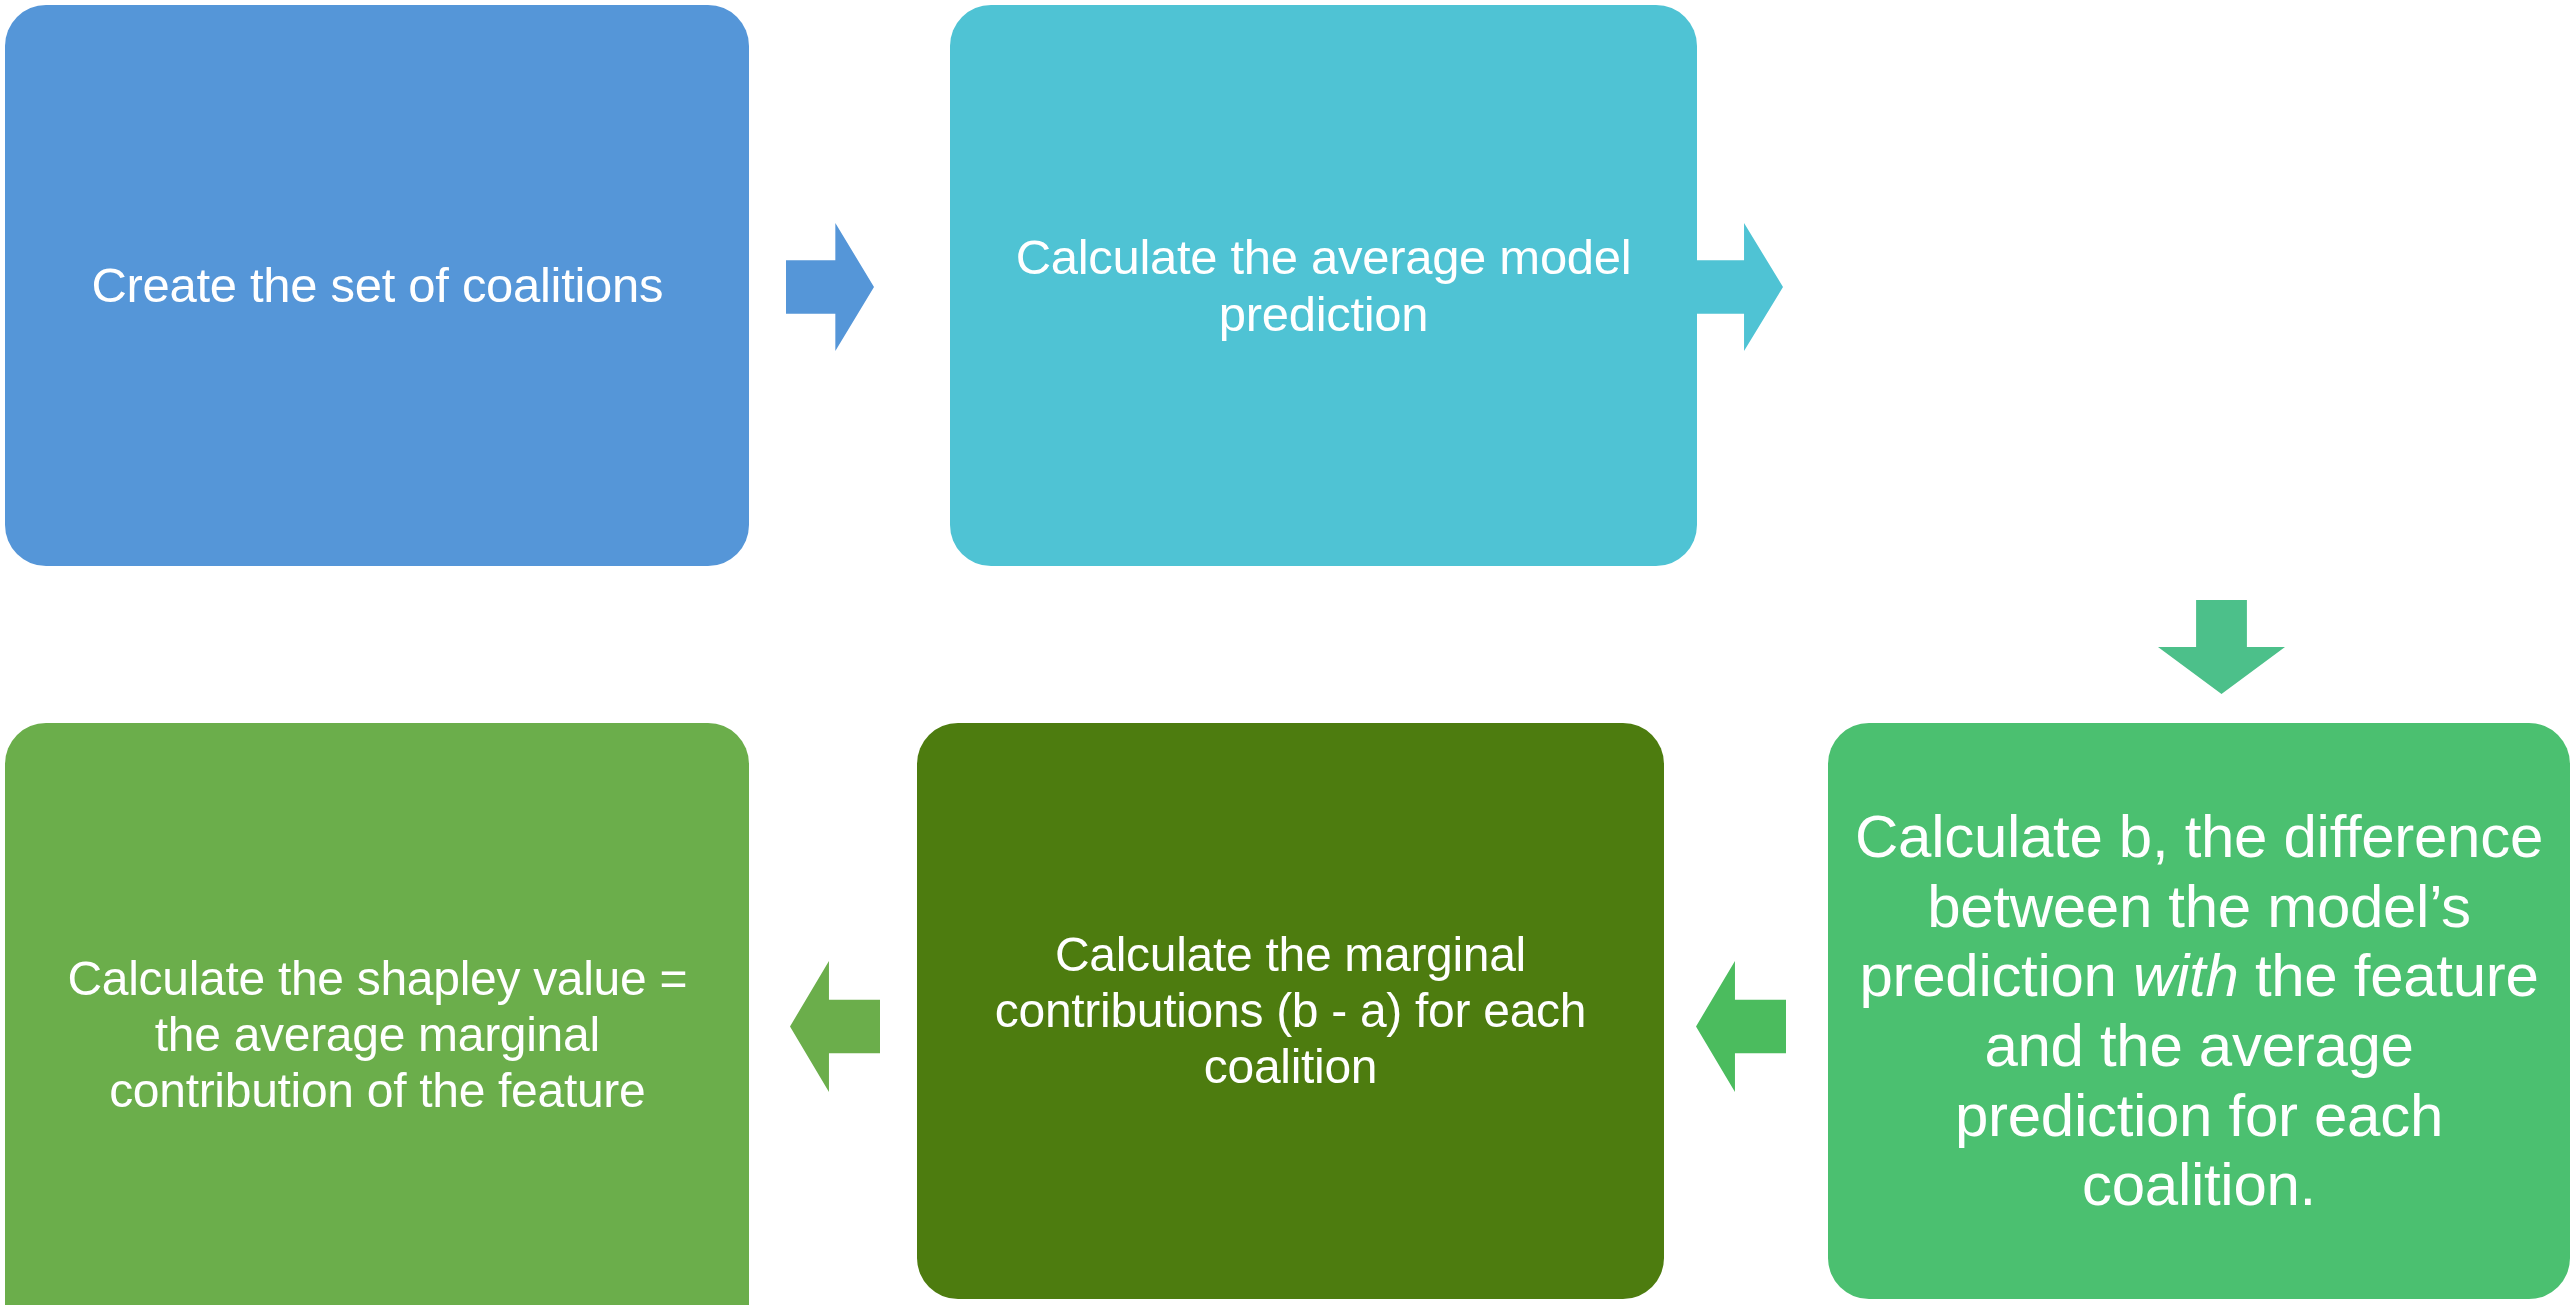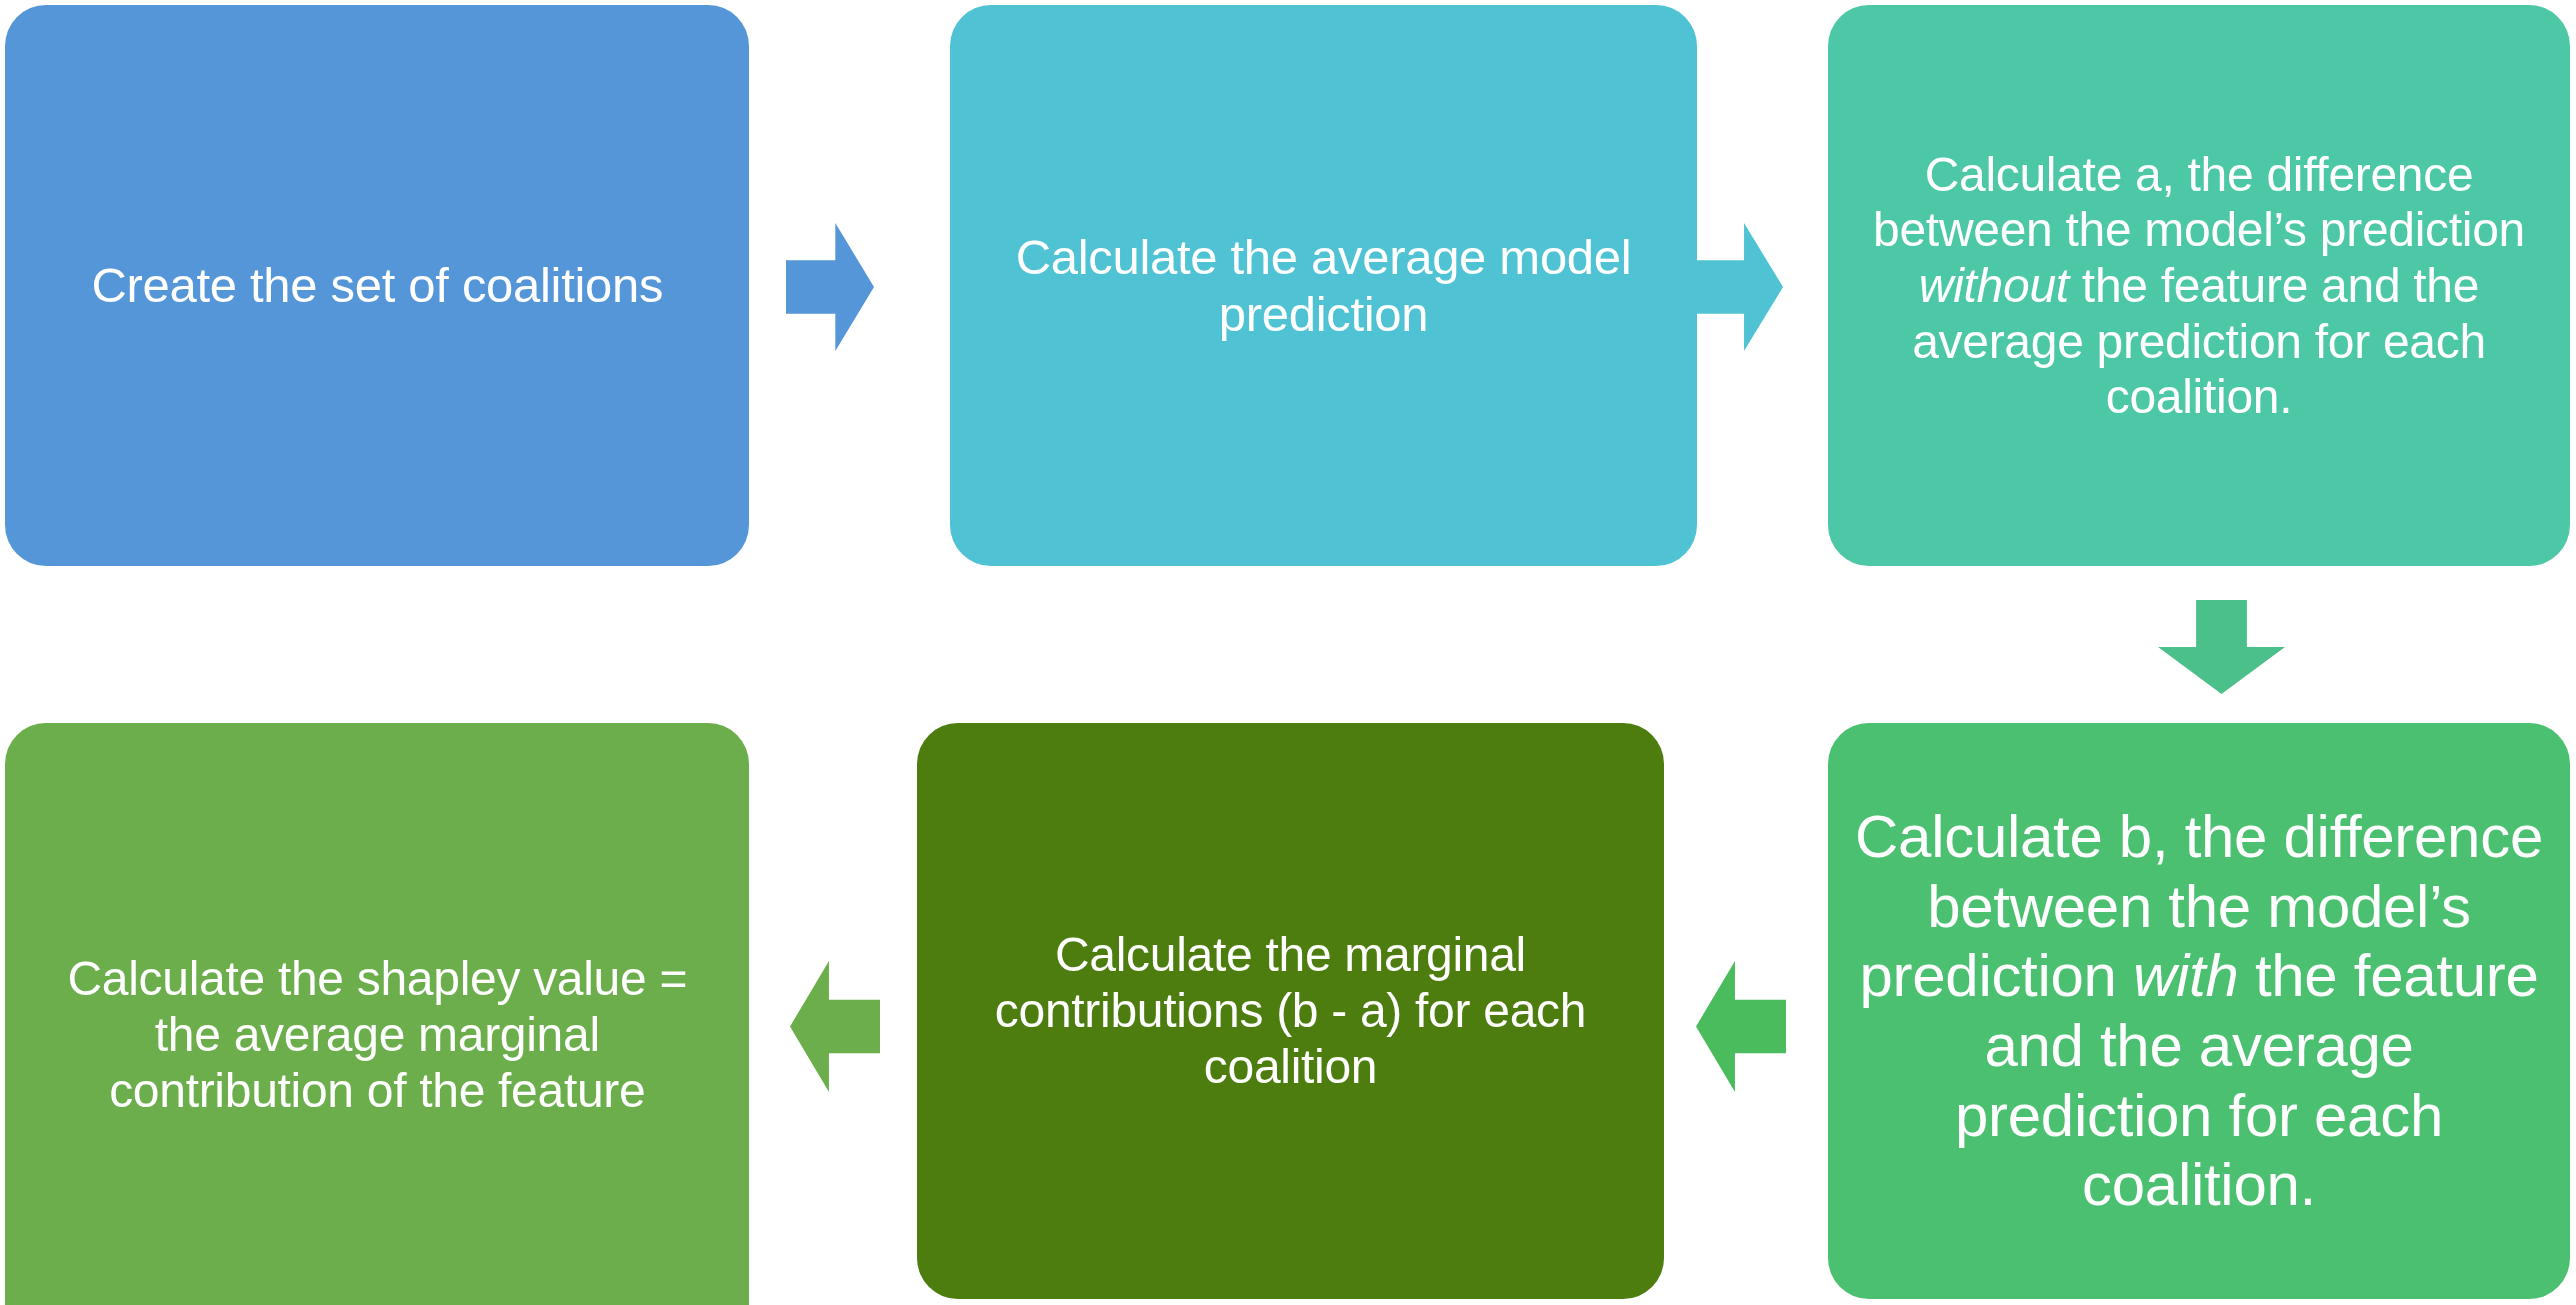--- a/index.html
+++ b/index.html
@@ -84,23 +84,20 @@
   <div class="node n-avgpred">
     <span class="txt">Calculate the average model prediction</span>
   </div>
 
   <div class="arrow a-teal">
     <svg viewBox="0 0 134 192" preserveAspectRatio="none" aria-hidden="true">
       <polygon points="0,56 76,56 76,0 134,96 76,192 76,136 0,136" fill="#4FC3D4"></polygon>
     </svg>
   </div>
 
-  <div class="node n-calc-a">
-    <span class="txt"><span>Calculate a,  the difference between the model’s prediction </span><em>without</em><span> the feature and the average prediction for each coalition.</span></span>
-  </div>
 
   <div class="arrow a-down">
     <svg viewBox="0 0 190 140" preserveAspectRatio="none" aria-hidden="true">
       <polygon points="57,0 133,0 133,70 190,70 95,140 0,70 57,70" fill="#4CC08A"></polygon>
     </svg>
   </div>
 
   <div class="node n-shapley">
     <span class="txt">Calculate the shapley value = the average marginal contribution of the feature</span>
   </div>

